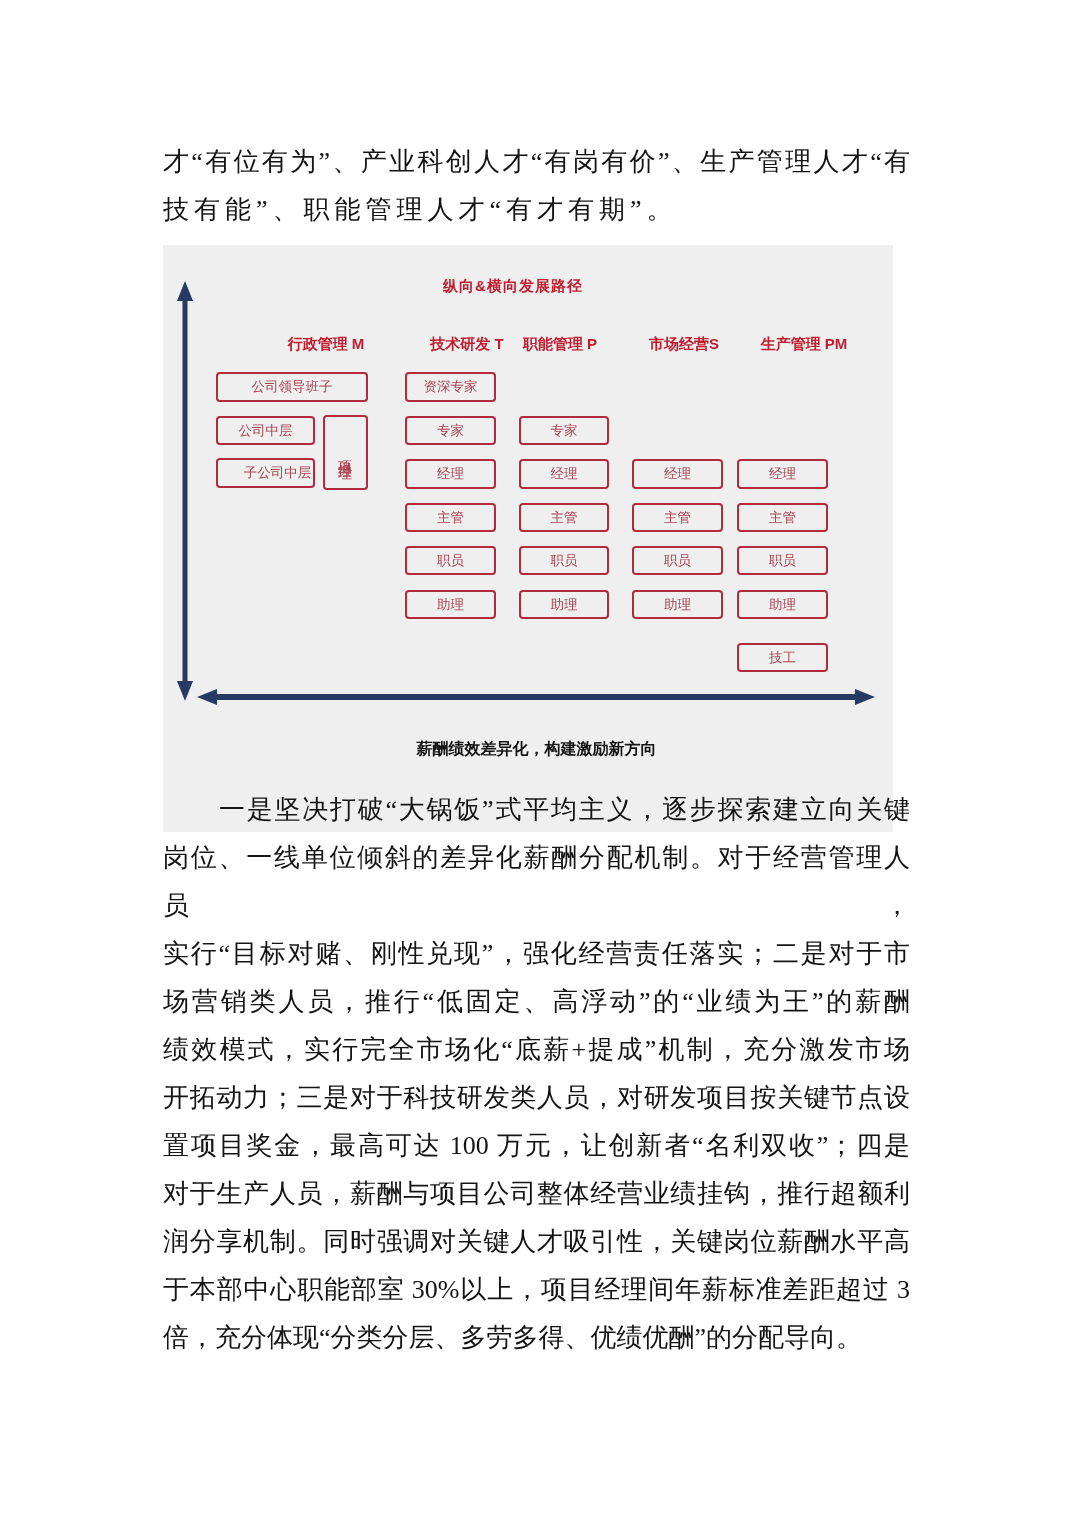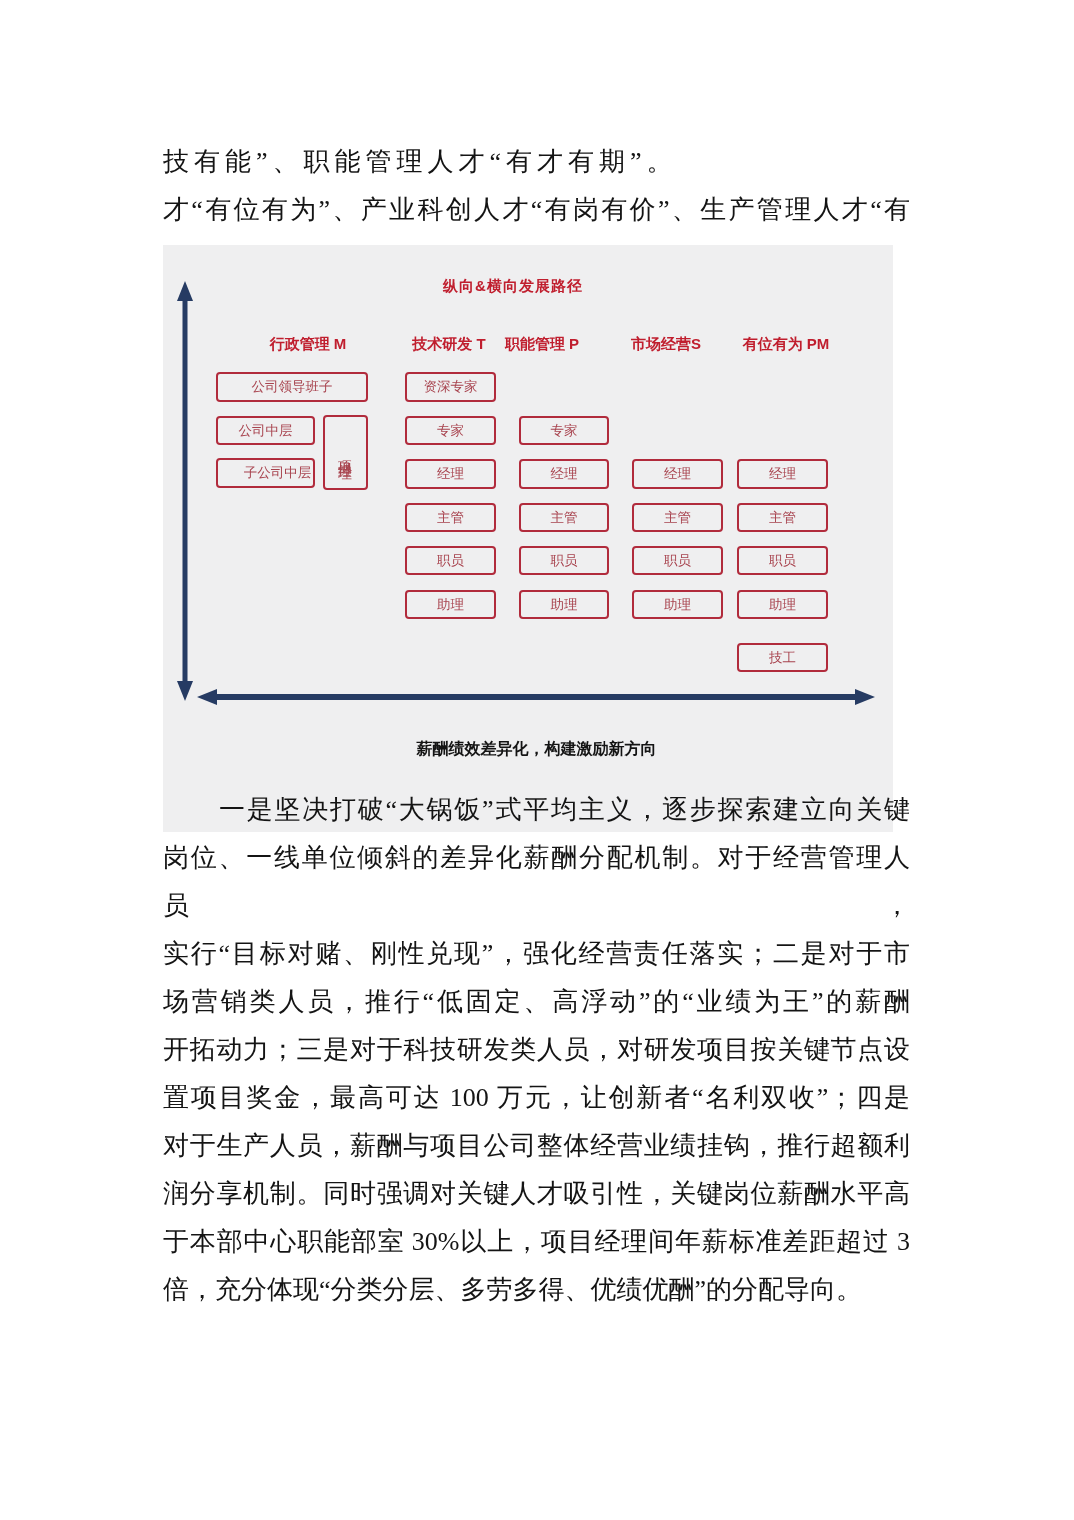--- a/index.html
+++ b/index.html
@@ -38,20 +38,21 @@
   .panel svg{position:absolute;left:0;top:0;}
   .dtitle{
     position:absolute;top:32px;left:350px;transform:translateX(-50%);
     font-size:15px;font-weight:700;color:var(--header-text,#c01e2e);
     white-space:nowrap;letter-spacing:1px;
   }
   .hdr{
     position:absolute;top:90px;transform:translateX(-50%);
     font-size:15px;font-weight:700;color:var(--header-text,#c01e2e);
     white-space:nowrap;
+    margin-left:18px;
   }
   .h1{left:145px;} .h2{left:286px;} .h3{left:379px;text-align:center;} .h4{left:503px;} .h5{left:623px;}
   .dbox{
     position:absolute;
     border:2.5px solid var(--box-border,#b12b3c);
     border-radius:4px;
     color:var(--box-text,#a8434e);
     font-size:13.5px;
     display:flex;align-items:center;justify-content:center;
     box-sizing:border-box;
@@ -74,22 +75,22 @@
     writing-mode:vertical-rl;text-orientation:upright;
     letter-spacing:2px;font-size:14px;
   }
 </style>
 </head>
 <body>
 
 <div class="page">
 
   <div class="textcol para-top">
+      <div class="tline jl">才“有位有为”、产业科创人才“有岗有价”、生产管理人才“有</div>
       <div class="tline last">技有能”、职能管理人才“有才有期”。</div>
-      <div class="tline jl">才“有位有为”、产业科创人才“有岗有价”、生产管理人才“有</div>
     </div>
 
   <div class="panel">
 
     <svg width="730" height="462" viewBox="0 0 730 462">
       <g fill="#263b63" stroke="none">
         <rect x="19.5" y="52" width="5" height="388"></rect>
         <polygon points="22,36 14,56 30,56"></polygon>
         <polygon points="22,456 14,436 30,436"></polygon>
         <rect x="50" y="449" width="646" height="6"></rect>
@@ -97,21 +98,21 @@
         <polygon points="712,452 692,444 692,460"></polygon>
       </g>
     </svg>
 
     <div class="dtitle">纵向&amp;横向发展路径</div>
 
     <div class="hdr h1">行政管理 M</div>
     <div class="hdr h2">技术研发 T</div>
     <div class="hdr h3">职能管理 P</div>
     <div class="hdr h4">市场经营S</div>
-    <div class="hdr h5">有位有为 PM</div>
+    <div class="hdr h5">生产管理 PM</div>
 
     <div class="dbox b-lead">公司领导班子</div>
     <div class="dbox b-mid">公司中层</div>
     <div class="dbox b-pm">项目经理</div>
     <div class="dbox b-submid">子公司中层</div>
 
     <div class="dbox c2 r1">资深专家</div>
     <div class="dbox c2 r2">专家</div>
     <div class="dbox c2 r3">经理</div>
     <div class="dbox c2 r4">主管</div>
@@ -136,20 +137,21 @@
     <div class="dbox c5 r7">技工</div>
   </div>
 
   <div class="heading">薪酬绩效差异化，构建激励新方向</div>
 
   <div class="textcol body-para indent-first">
       <div class="tline jl">一是坚决打破“大锅饭”式平均主义，逐步探索建立向关键</div>
       <div class="tline jl">岗位、一线单位倾斜的差异化薪酬分配机制。对于经营管理人员，</div>
       <div class="tline jl">实行“目标对赌、刚性兑现”，强化经营责任落实；二是对于市</div>
       <div class="tline jl">场营销类人员，推行“低固定、高浮动”的“业绩为王”的薪酬</div>
+      <div class="tline jl">绩效模式，实行完全市场化“底薪+提成”机制，充分激发市场</div>
       <div class="tline jl">开拓动力；三是对于科技研发类人员，对研发项目按关键节点设</div>
       <div class="tline jl">置项目奖金，最高可达 100 万元，让创新者“名利双收”；四是</div>
       <div class="tline jl">对于生产人员，薪酬与项目公司整体经营业绩挂钩，推行超额利</div>
       <div class="tline jl">润分享机制。同时强调对关键人才吸引性，关键岗位薪酬水平高</div>
       <div class="tline jl">于本部中心职能部室 30%以上，项目经理间年薪标准差距超过 3</div>
       <div class="tline last">倍，充分体现“分类分层、多劳多得、优绩优酬”的分配导向。</div>
     </div>
 
 
 </div>

